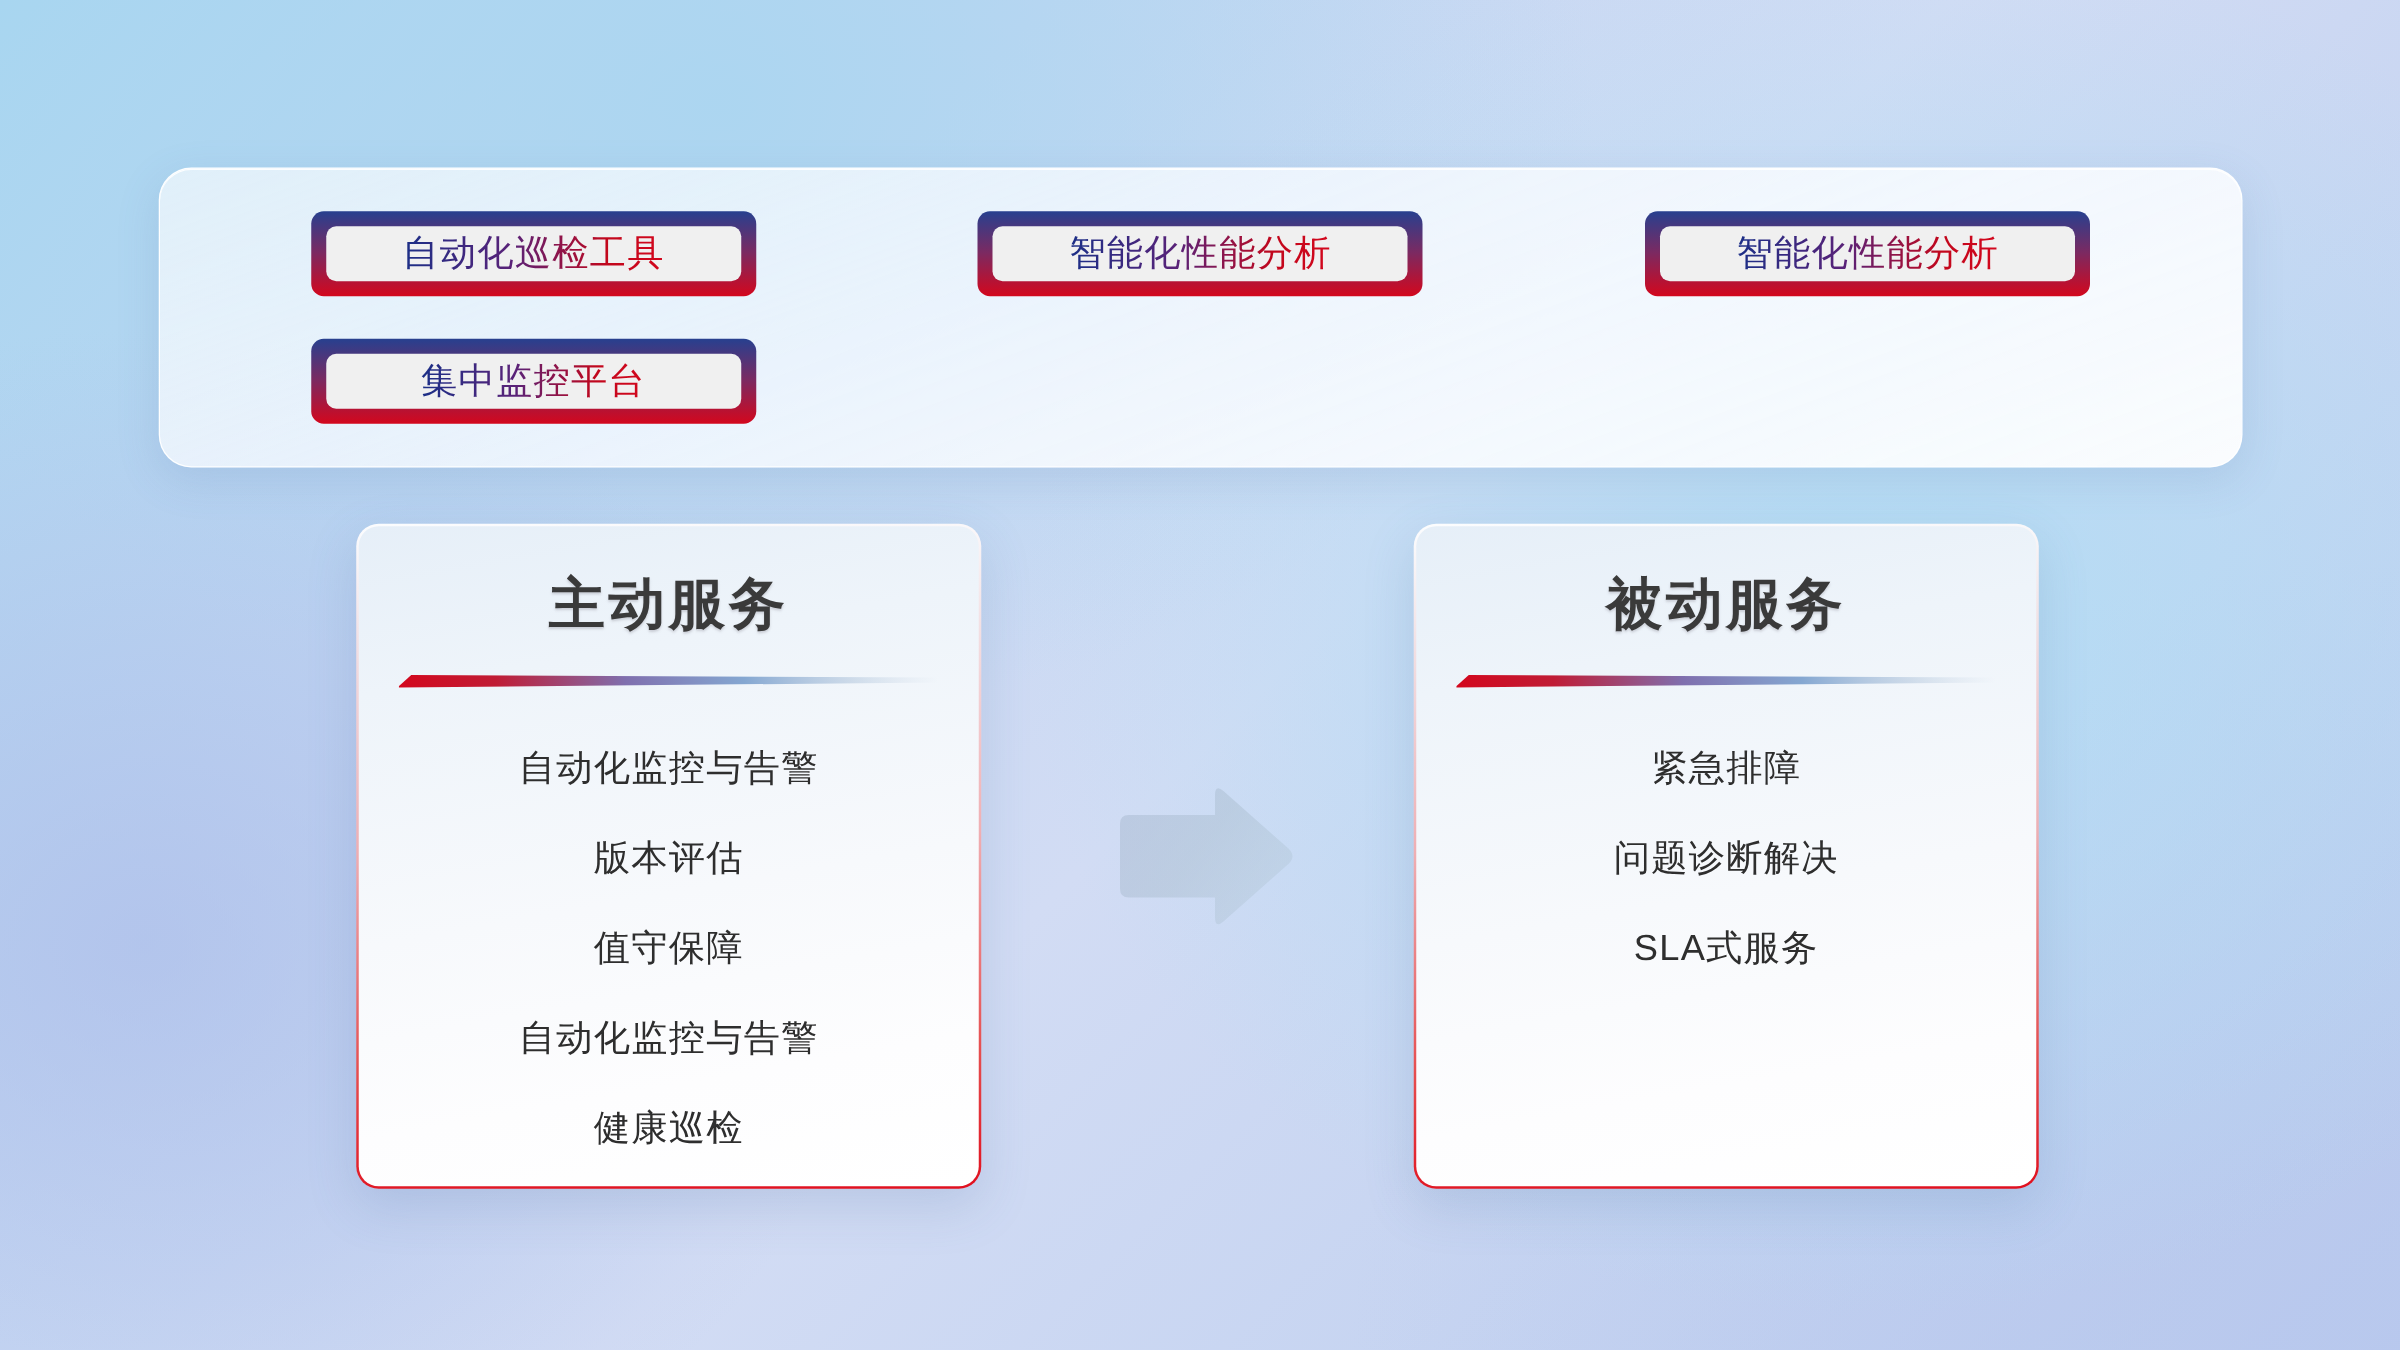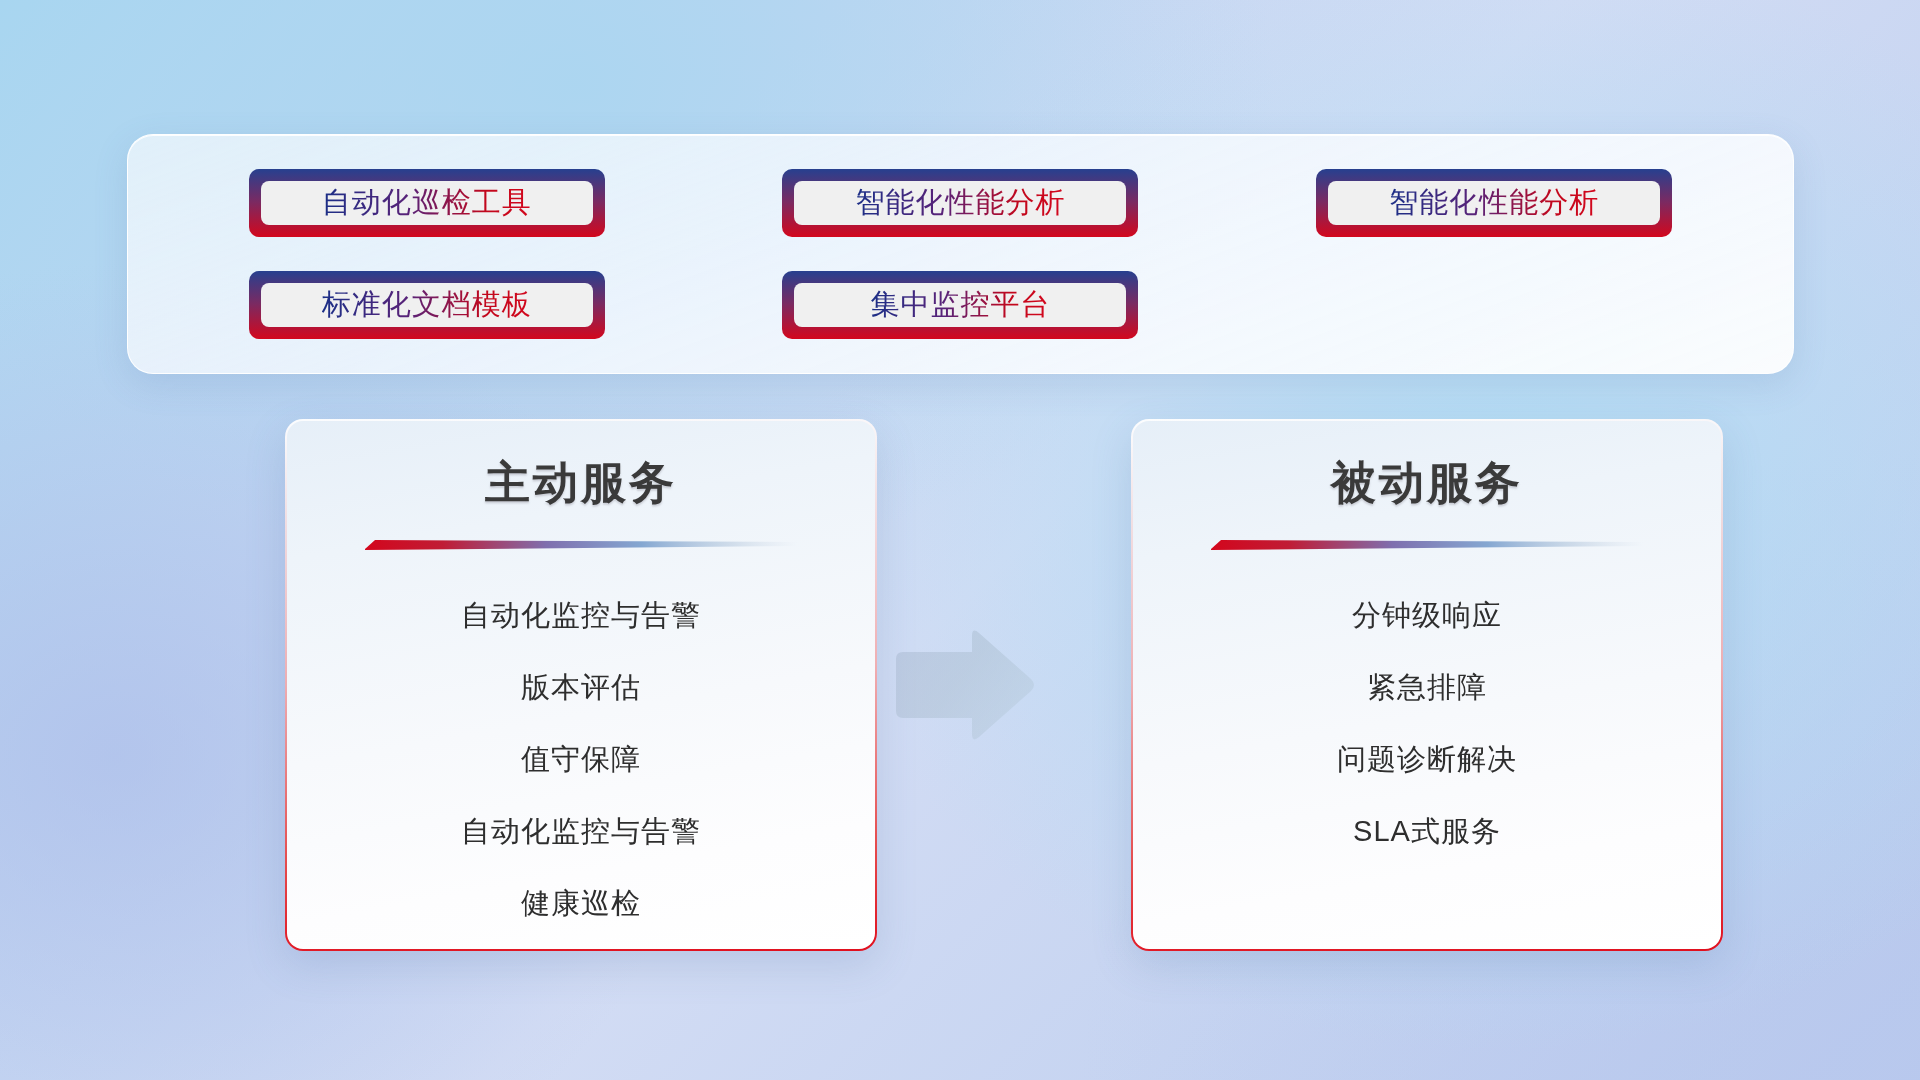--- a/index.html
+++ b/index.html
@@ -51,21 +51,21 @@
   .tag-label{
     font-size:29px; letter-spacing:1px; font-weight:400;
     background:linear-gradient(90deg,#1b2f87 0%, #5a2278 42%, #c2071c 78%, #d3071d 100%);
     -webkit-background-clip:text; background-clip:text;
     -webkit-text-fill-color:transparent; color:transparent;
     white-space:nowrap;
   }
 
   
   .card{
-    position:absolute; top:419px; width:592px; height:532px;
+    position:absolute; top:419px; width:500px; height:532px;
     border-radius:18px;
     padding:2px;
     background:linear-gradient(178deg,
         rgba(255,255,255,0.95) 0%,
         rgba(250,225,225,0.85) 18%,
         rgba(243,170,172,0.9) 48%,
         rgba(231,70,70,0.95) 80%,
         #e00f1e 100%);
     box-shadow:0 14px 40px rgba(80,110,160,0.18);
   }
@@ -122,25 +122,20 @@
         <span class="tag-label">智能化性能分析</span>
       </div>
     </div>
 
     <div class="tag">
       <div class="tag-inner">
         <span class="tag-label">智能化性能分析</span>
       </div>
     </div>
 
-    <div class="tag">
-      <div class="tag-inner">
-        <span class="tag-label">标准化文档模板</span>
-      </div>
-    </div>
 
     <div class="tag">
       <div class="tag-inner">
         <span class="tag-label">集中监控平台</span>
       </div>
     </div>
 
   </div>
 </div>
 
@@ -195,19 +190,18 @@
           <stop offset="42%" stop-color="#7f6fae" stop-opacity="1"></stop>
           <stop offset="64%" stop-color="#7fa3cf" stop-opacity="0.95"></stop>
           <stop offset="84%" stop-color="#b6c9de" stop-opacity="0.6"></stop>
           <stop offset="100%" stop-color="#cdd9e6" stop-opacity="0"></stop>
         </linearGradient>
       </defs>
       <path d="M0 12 L10 3 L432 5 L432 9 L0 13 Z" fill="url(#divGradR)"></path>
     </svg>
 
     <div class="card-list">
-      <div class="card-list-item">分钟级响应</div>
       <div class="card-list-item">紧急排障</div>
       <div class="card-list-item">问题诊断解决</div>
       <div class="card-list-item">SLA式服务</div>
     </div>
   </div>
 </div>
 
 </body></html>

